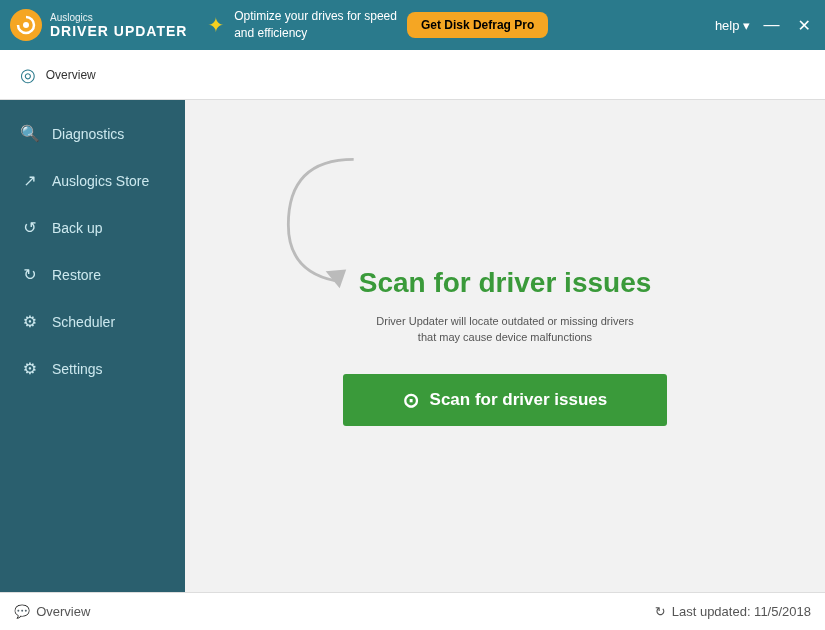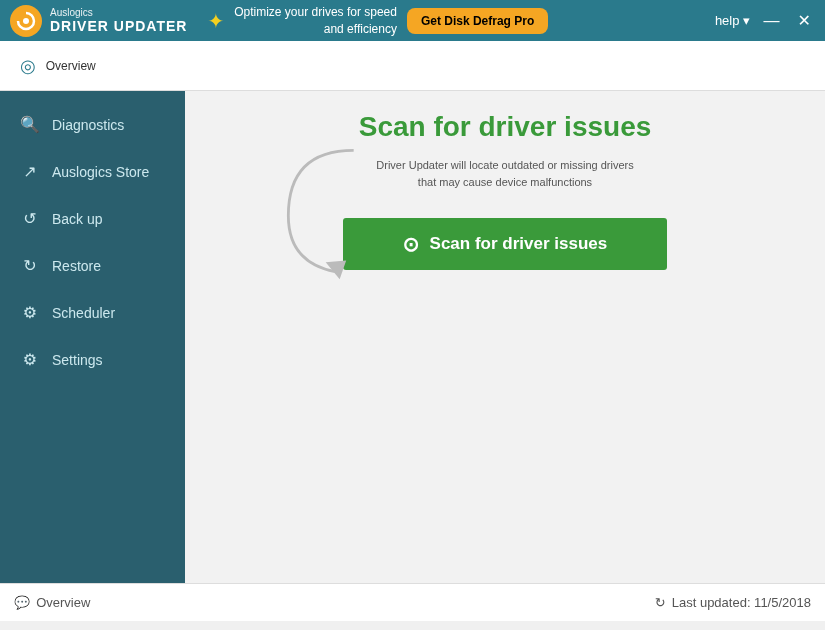--- a/index.html
+++ b/index.html
@@ -9,21 +9,21 @@
       font-family: Arial, sans-serif;
       overflow: hidden;
       background: #f0f0f0;
     }
 
     
     .title-bar {
       display: flex;
       align-items: center;
       background: #2a7a8c;
-      height: 41px;
+      height: 50px;
       padding: 0 10px;
     }
     .title-bar-logo {
       display: flex;
       align-items: center;
       gap: 8px;
       margin-right: 20px;
     }
     .logo-icon {
       width: 32px;
@@ -56,21 +56,20 @@
       flex: 1;
     }
     .promo-icon {
       font-size: 20px;
       color: #f5d020;
     }
     .promo-text {
       color: #fff;
       font-size: 12px;
       line-height: 1.4;
-      text-align: right;
     }
     .promo-btn {
       background: #f5a623;
       color: #000000;
       border: none;
       padding: 6px 14px;
       font-size: 12px;
       font-weight: bold;
       cursor: pointer;
       border-radius: 8px;
@@ -145,20 +144,21 @@
       text-align: center;
     }
 
     
     .content {
       flex: 1;
       background: #f2f2f2;
       display: flex;
       flex-direction: column;
       align-items: center;
+      justify-content: center;
       position: relative;
       padding: 20px;
     }
     .content-arrow {
       position: absolute;
       left: 90px;
       top: 50px;
       width: 120px;
       height: 140px;
     }

